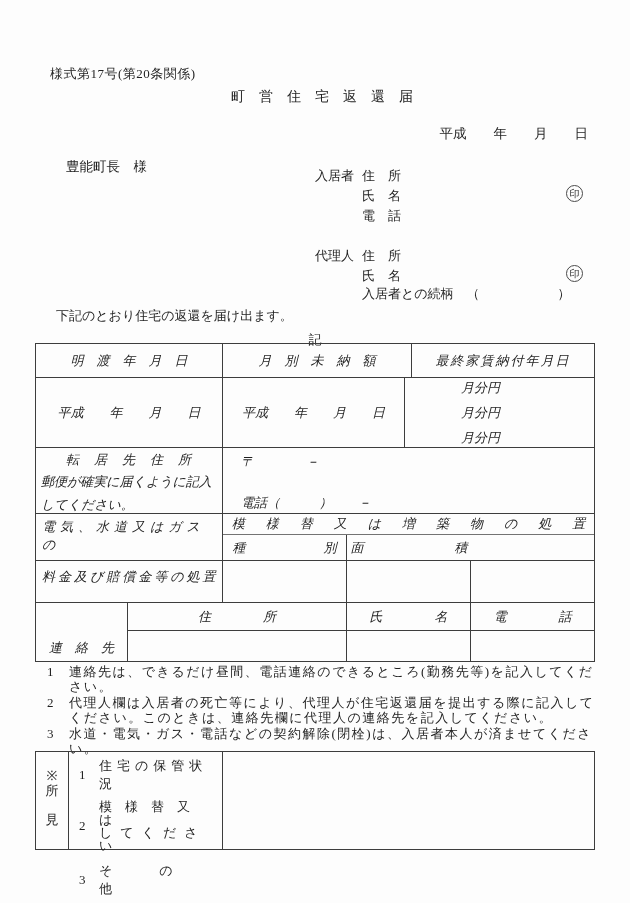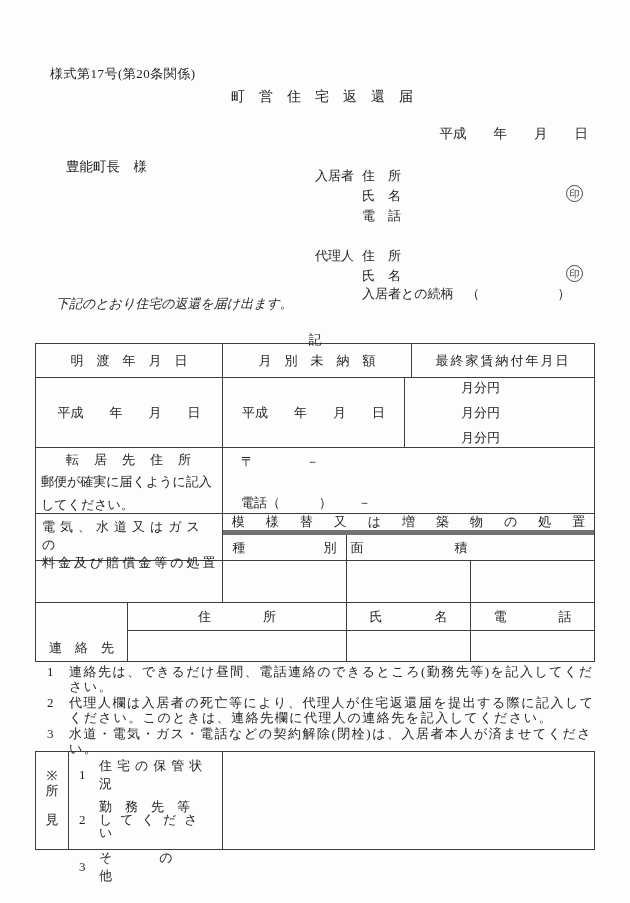--- a/index.html
+++ b/index.html
@@ -12,21 +12,21 @@
     font-size:13px;
     overflow:hidden;
   }
   .abs { position:absolute; }
 
   
   .form-number { left:50px; top:65px; letter-spacing:0.5px; }
   .doc-title { left:8px; top:88px; width:628px; text-align:center; font-size:14px; }
   .date-line { right:42px; top:125px; font-size:13.5px; }
   .addressee { left:66px; top:158px; font-size:13.5px; }
-  .decl { left:56px; top:295px;font-style:italic; }
+  .decl { left:56px; top:307px; }
   .ki { left:0; top:331px; width:630px; text-align:center; }
 
   .seal {
     position:absolute;
     width:17px; height:17px;
     border:1px solid #4a4a4a;
     border-radius:50%;
     font-size:10px; line-height:15px;
     text-align:center;
     color:#2a2a2a;
@@ -34,42 +34,42 @@
 
   
   .main-table {
     position:absolute; left:35px; top:343px;
     width:560px; height:319px;
     border:1px solid #3d3d3d;
     display:flex; flex-direction:column;
   }
   .tr { display:flex; border-bottom:1px solid #3d3d3d; }
   .nobb { border-bottom:none; }
-  .td { border-right:1px solid #3d3d3d; }
+  .td { border-right:1px solid #3d3d3d;font-style:italic; }
   .td:last-child { border-right:none; }
   .h34{height:34px} .h70{height:70px} .h66{height:66px} .h47{height:47px} .h42{height:42px}
   .w187{width:187px} .w182{width:182px} .w124{width:124px} .w92{width:92px} .w219{width:219px}
   .flex1{flex:1}
   .col{display:flex; flex-direction:column}
   .cc{display:flex; align-items:center; justify-content:center}
   .ls2{letter-spacing:2px}
 
   .arrears{display:flex; flex-direction:column; justify-content:center; gap:7px; padding:0 11px 0 56px}
   .arrear-line{display:flex; justify-content:flex-start}
 
   .reloc{padding-top:2px}
   .reloc-title{text-align:center; letter-spacing:1px; line-height:20px}
   .reloc-note{padding-left:5px; line-height:23px}
   .reloc-val{padding:5px 0 0 18px}
   .reloc-phone{margin-top:23px}
 
-  .util{display:flex; flex-direction:column; gap:0; padding-top:4px; padding-left:6px}
+  .util{display:flex; flex-direction:column; gap:14px; padding-top:4px; padding-left:6px}
   .u1{letter-spacing:5px}
   .u2{letter-spacing:3px}
-  .r4a{height:21px; border-bottom:5px solid #737373; letter-spacing:4px; padding-left:4px}
+  .r4a{height:21px; border-bottom:1px solid #737373; letter-spacing:4px; padding-left:4px}
   .r4b{flex:1; display:flex}
 
   .contact-label{padding-top:36px; text-align:center}
   .c-head{height:28px; border-bottom:1px solid #3d3d3d; display:flex}
   .c-body{flex:1; display:flex}
 
   
   .notes { position:absolute; left:44px; top:664px; width:552px; }
   .note { position:relative; padding-left:25px; letter-spacing:1.5px; line-height:15px; margin-bottom:1px; }
   .note .no { position:absolute; left:3px; top:0; letter-spacing:0; }
@@ -217,21 +217,21 @@
     <span class="gap">見</span>
   </div>
   <div class="rm-items">
     <div class="rm-item">
       <span class="no">1</span>
       <span class="ls5">住宅の保管状況</span>
     </div>
     <div class="rm-item rm-i2">
       <span class="no">2</span>
       <span class="rm-lines">
-        <span class="ls13">勤務先等</span><br>
+        <span class="ls13">模様替又は</span><br>
         <span class="ls8">してください</span>
       </span>
     </div>
     <div class="rm-item rm-i3">
       <span class="no">3</span>
       <span class="lsit3">そ　　　の　　　他</span>
     </div>
   </div>
   <div class="rm-blank"></div>
 </div>

